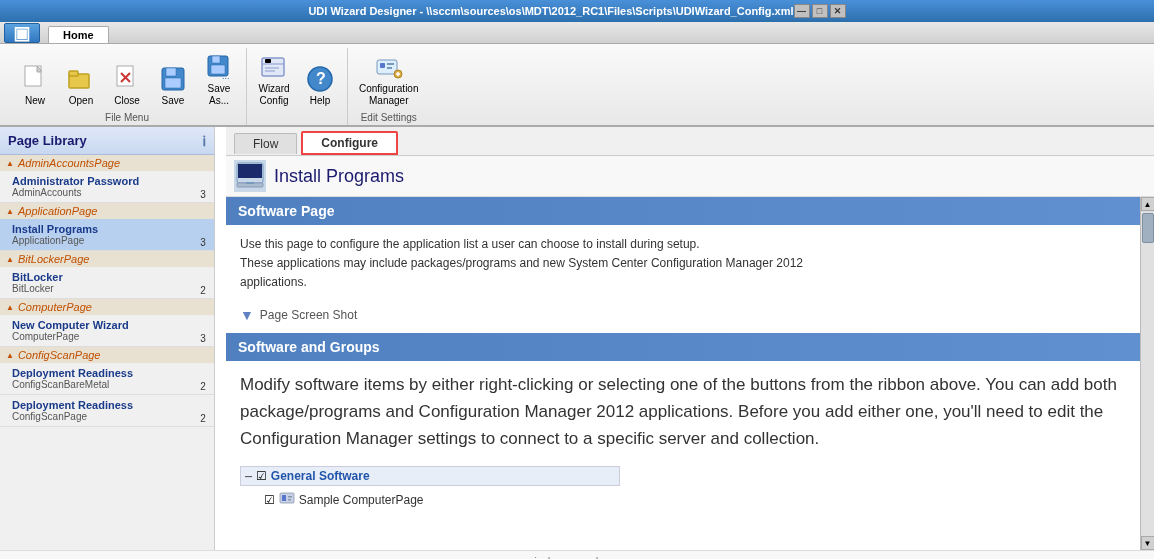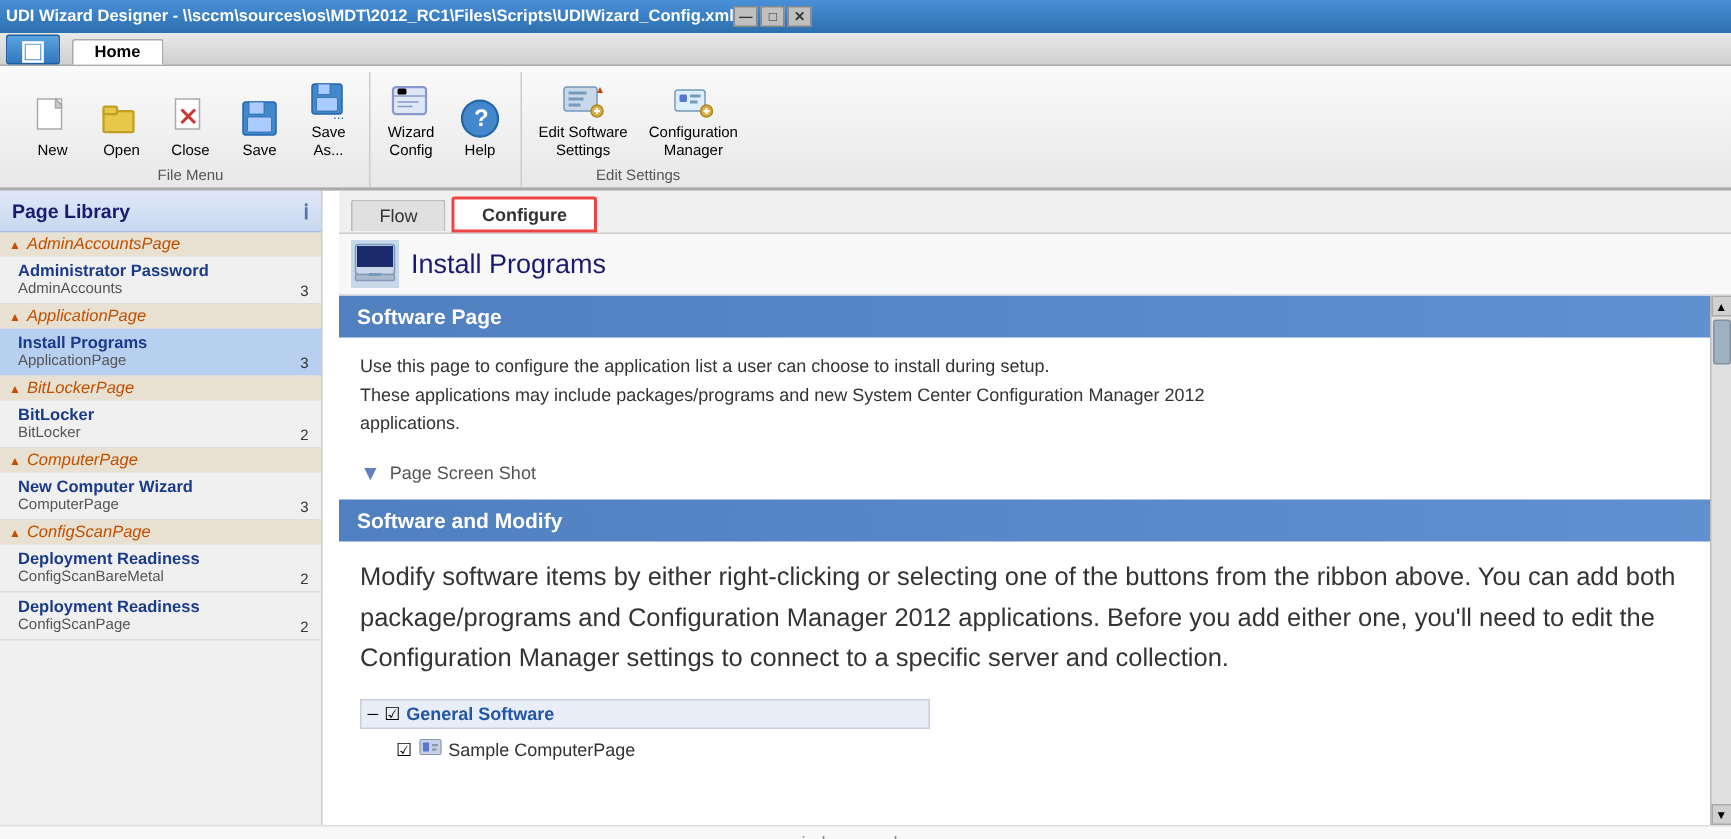--- a/index.html
+++ b/index.html
@@ -5,21 +5,21 @@
     * { box-sizing: border-box; margin: 0; padding: 0; }
     body { font-family: 'Segoe UI', Tahoma, Arial, sans-serif; font-size: 12px; background: #d4d0c8; overflow: hidden; }
 
     
     #title-bar {
       background: linear-gradient(to bottom, #4a90d9, #2c6fad);
       color: white;
       height: 22px;
       display: flex;
       align-items: center;
-      justify-content: flex-start;
+      justify-content: center;
       padding: 0 4px;
       font-size: 11px;
       font-weight: bold;
     }
     #title-bar-controls { display: flex; gap: 2px; }
     #title-bar-controls span {
       width: 16px; height: 14px;
       background: #c0c0c0;
       border: 1px solid #888;
       display: inline-flex; align-items: center; justify-content: center;
@@ -400,35 +400,20 @@
       </div>
     </div>
     <div class="ribbon-group-label" style="opacity:0;">-</div>
   </div>
 
   <div class="ribbon-group">
     <div class="ribbon-buttons">
       <div class="ribbon-btn">
         <div class="btn-icon">
           <svg width="30" height="30" viewBox="0 0 30 30">
-            <rect x="2" y="6" width="22" height="16" rx="2" fill="#c8d8e8" stroke="#7799bb" stroke-width="1"></rect>
-            <polygon points="26,6 24,10 28,10" fill="#cc4400"></polygon>
-            <rect x="5" y="9" width="12" height="2" fill="#7799bb"></rect>
-            <rect x="5" y="13" width="10" height="2" fill="#7799bb"></rect>
-            <rect x="5" y="17" width="8" height="2" fill="#7799bb"></rect>
-            <circle cx="24" cy="22" r="4" fill="#ddaa44" stroke="#aa8822" stroke-width="1"></circle>
-            <line x1="22" y1="22" x2="26" y2="22" stroke="white" stroke-width="1.5"></line>
-            <line x1="24" y1="20" x2="24" y2="24" stroke="white" stroke-width="1.5"></line>
-          </svg>
-        </div>
-        <div class="btn-label">Edit Software<br>Settings</div>
-      </div>
-      <div class="ribbon-btn">
-        <div class="btn-icon">
-          <svg width="30" height="30" viewBox="0 0 30 30">
             <rect x="3" y="8" width="20" height="14" rx="2" fill="#ddeeff" stroke="#7799bb" stroke-width="1"></rect>
             <rect x="6" y="11" width="5" height="5" rx="1" fill="#5577cc"></rect>
             <rect x="13" y="11" width="7" height="2" fill="#7799bb"></rect>
             <rect x="13" y="15" width="5" height="2" fill="#7799bb"></rect>
             <circle cx="24" cy="22" r="4" fill="#ddaa44" stroke="#aa8822" stroke-width="1"></circle>
             <line x1="22" y1="22" x2="26" y2="22" stroke="white" stroke-width="1.5"></line>
             <line x1="24" y1="20" x2="24" y2="24" stroke="white" stroke-width="1.5"></line>
           </svg>
         </div>
         <div class="btn-label">Configuration<br>Manager</div>
@@ -542,21 +527,21 @@
         <div class="section-body">
           Use this page to configure the application list a user can choose to install during setup.<br>
           These applications may include packages/programs and new System Center Configuration Manager 2012<br>
           applications.
         </div>
         <div class="page-screenshot">
           <span class="chevron">▼</span>
           <span>Page Screen Shot</span>
         </div>
 
-        <div class="section-header-2">Software and Modify</div>
+        <div class="section-header-2">Software and Groups</div>
         <div class="section-body-2">
           Modify software items by either right-clicking or selecting one of the buttons from the ribbon above. You can add both package/programs and Configuration Manager 2012 applications. Before you add either one, you'll need to edit the Configuration Manager settings to connect to a specific server and collection.
         </div>
 
         <div class="software-tree">
           <div class="tree-group">
             <span class="tree-group-expand">─</span>
             <span class="checkbox">☑</span>
             <span class="tree-group-name">General Software</span>
           </div>

